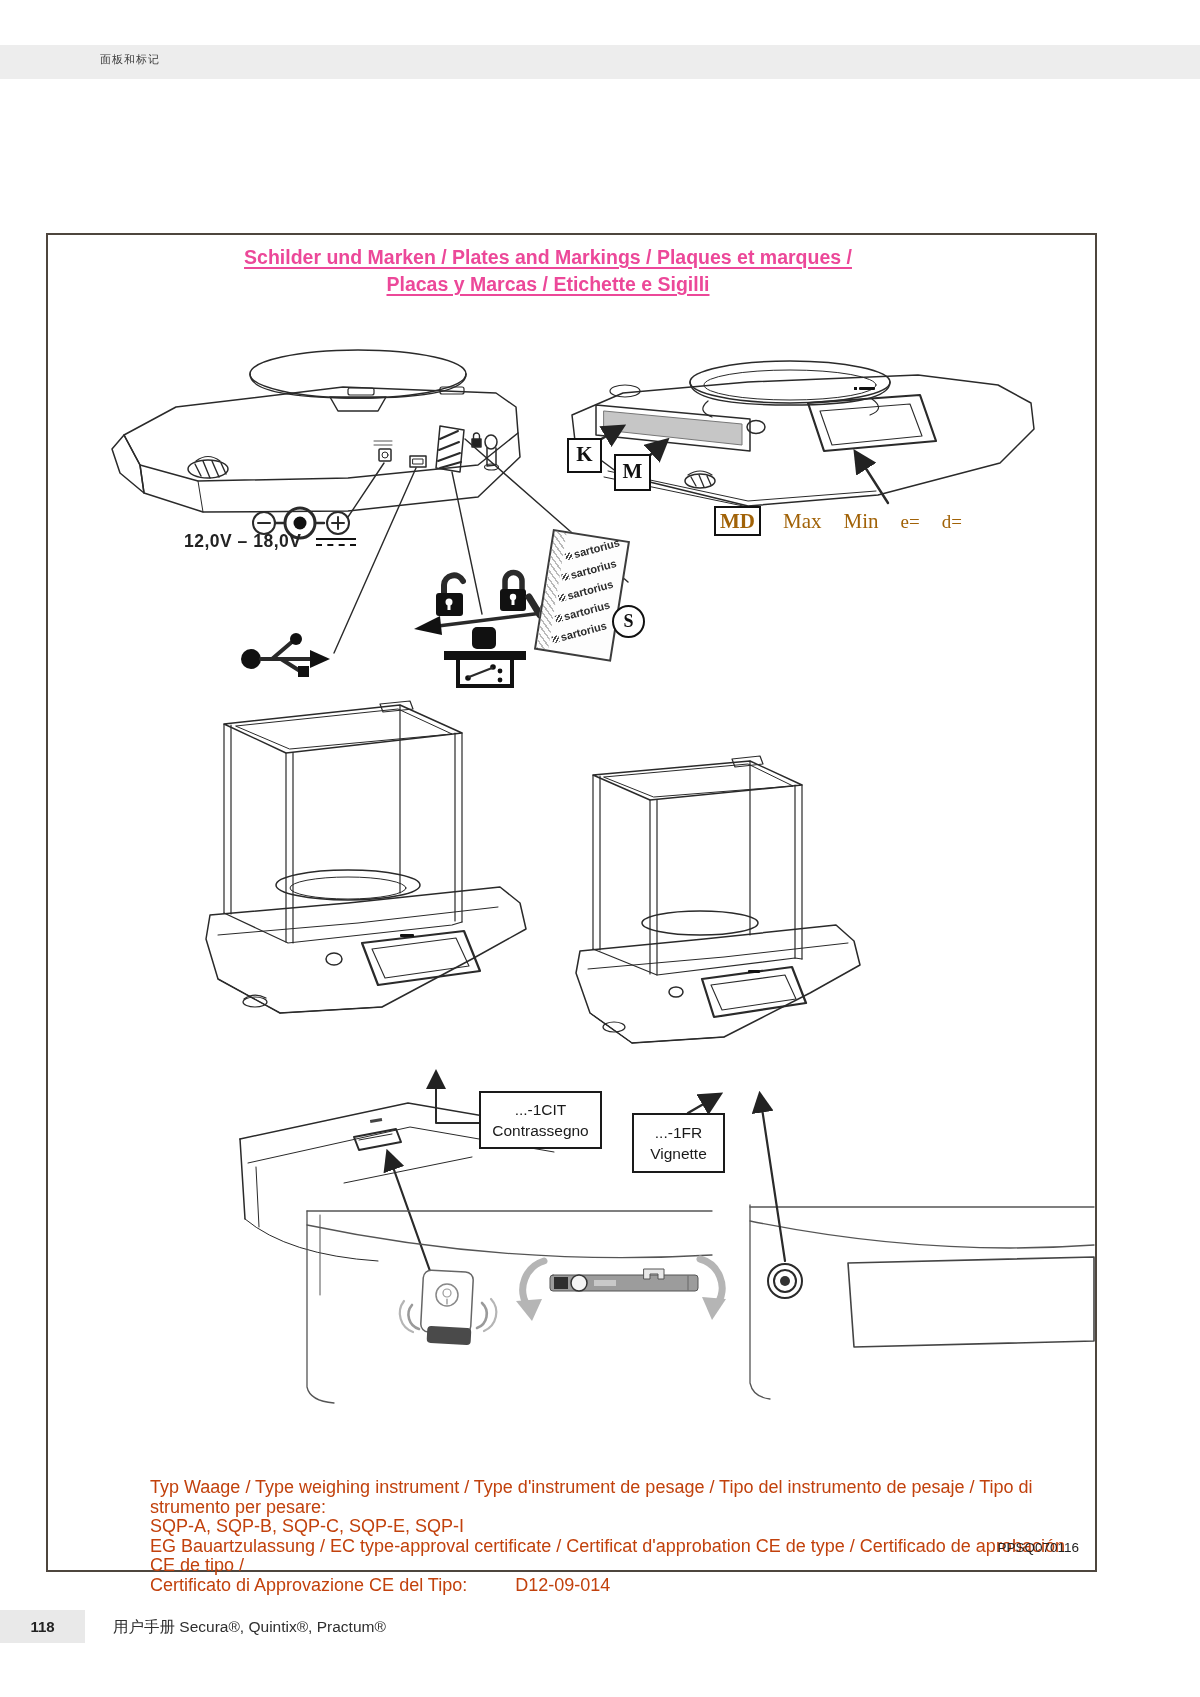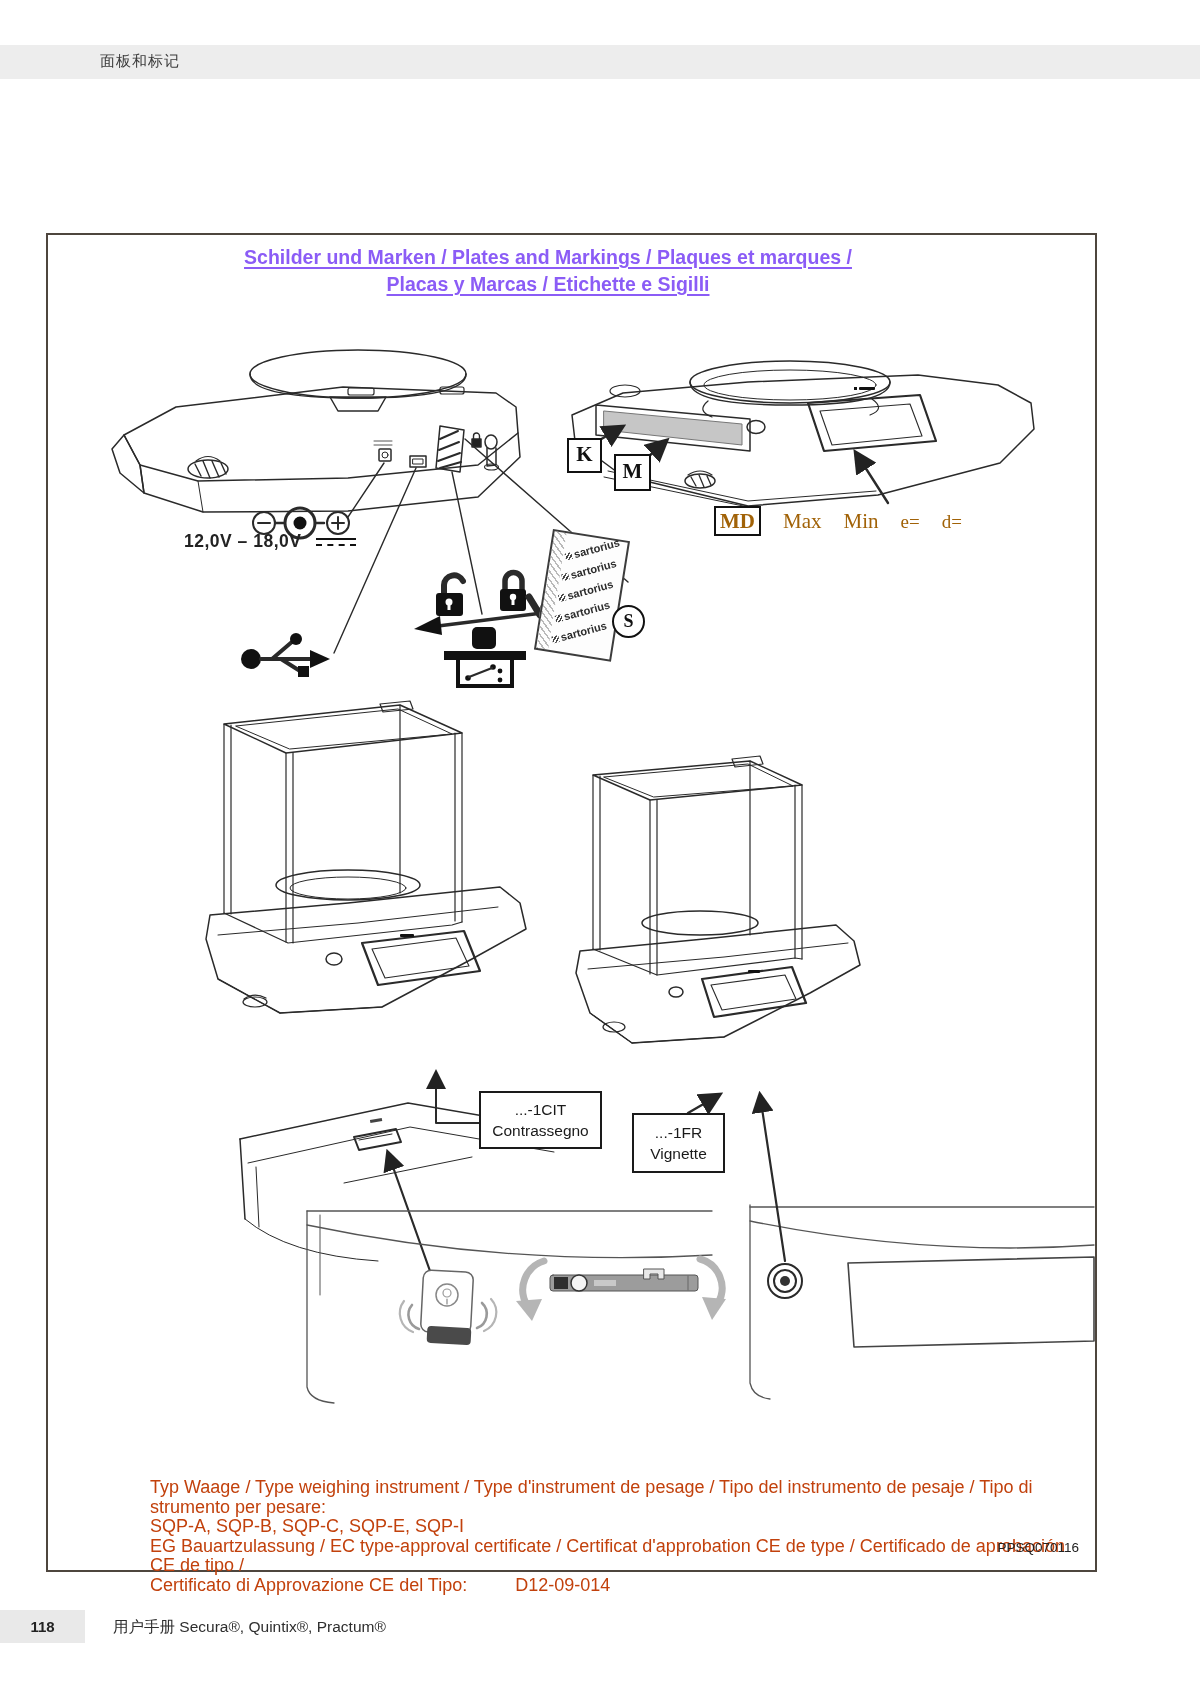--- a/index.html
+++ b/index.html
@@ -1,27 +1,27 @@
 <!DOCTYPE html>
 <html><head>
 <meta charset="utf-8">
 <style>
   html,body{margin:0;padding:0;background:#fafafa;}
   .page{position:relative;width:1200px;height:1697px;background:#ffffff;overflow:hidden;
         font-family:"Liberation Sans",sans-serif;color:#1c1c1c;}
   
   .header-band{position:absolute;left:0;top:45px;width:1200px;height:34px;background:#ededed;}
-  .header-band span{position:absolute;left:100px;top:7px;font-size:15px;color:#3a3a3a;letter-spacing:1px;}
+  .header-band span{position:absolute;left:100px;top:7px;font-size:11px;color:#3a3a3a;letter-spacing:1px;}
   
   .figure-box{position:absolute;left:46px;top:233px;width:1051px;height:1339px;
               border:2px solid #4e463e;box-sizing:border-box;background:#fff;}
   .figure-inner{position:relative;width:100%;height:100%;}
   .figure-inner svg{position:absolute;left:0;top:0;}
   .fig-title{position:absolute;left:105px;top:9px;width:790px;text-align:center;
-             font-weight:bold;font-size:19.5px;line-height:27px;color:#8b5cf6;}
+             font-weight:bold;font-size:19.5px;line-height:27px;color:#ec4899;}
   .fig-title div{text-decoration:underline;text-decoration-thickness:1.5px;text-underline-offset:3px;}
   
   .voltage{position:absolute;left:136px;top:296px;display:flex;align-items:center;gap:15px;
            font-size:17.5px;font-weight:bold;color:#222;letter-spacing:.5px;}
   .dc-glyph{display:inline-block;width:40px;}
   .dc-glyph .solid{height:0;border-top:2.5px solid #111;}
   .dc-glyph .dash{height:0;margin-top:4px;border-top:2.5px dashed #111;}
   
   .plate-key{position:absolute;background:#fff;border:2px solid #111;text-align:center;
              font-family:"Liberation Serif",serif;font-weight:bold;color:#111;}

